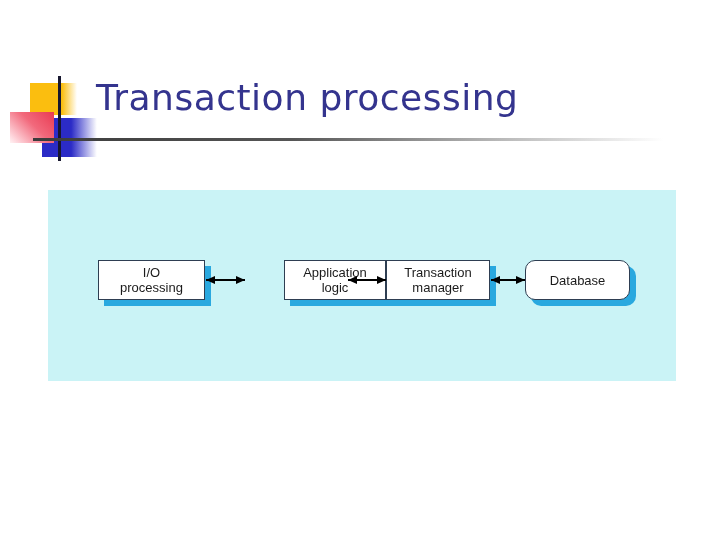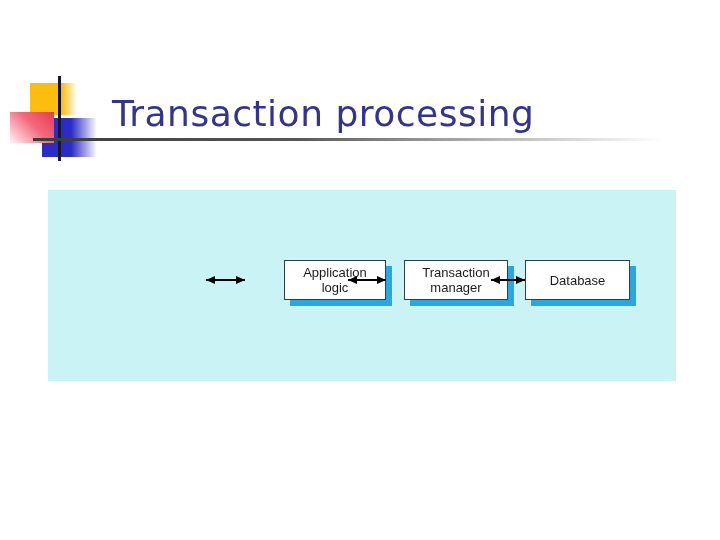--- a/index.html
+++ b/index.html
@@ -30,21 +30,21 @@
     left: 58px; top: 76px; width: 3px; height: 85px; z-index: 4;
     background: #17172f;
   }
   .deco-hline {
     left: 33px; top: 138px; width: 650px; height: 3px; z-index: 4;
     background: linear-gradient(90deg, var(--rule-dark, #3B3B3B) 0%, #565656 40%, #b9b9b9 72%, rgba(255,255,255,0) 97%);
   }
 
   
   .title {
-    position: absolute; left: 96px; top: 77px; margin: 16px; z-index: 5;
+    position: absolute; left: 96px; top: 77px; margin: 0; z-index: 5;
     font-family: "DejaVu Sans", sans-serif;
     font-size: 36px; font-weight: 400; line-height: 1.15;
     letter-spacing: 0.5px;
     color: var(--title-text, #34348E);
     white-space: nowrap;
   }
 
   
   .panel {
     position: absolute; left: 48px; top: 190px; width: 628px; height: 191px;
@@ -54,22 +54,22 @@
     position: absolute; top: 70px; height: 40px; box-sizing: border-box;
     background: var(--box-fill, #FFFFFF);
     border: 1.5px solid var(--box-border, #2E3E52);
     box-shadow: 6px 6px 0 0 var(--box-shadow, #29A8DF);
     display: flex; flex-direction: column; align-items: center; justify-content: center;
     font-size: 13px; line-height: 15px; color: #1b1b1b; text-align: center;
   }
   .box span:empty { display: none; }
   .box-1 { left: 50px;  width: 107px; }
   .box-2 { left: 197px; width: 102px; margin-left: 39px; }
-  .box-3 { left: 356px; width: 104px; }
-  .box-4 { left: 477px; width: 105px; }
+  .box-3 { left: 338px; width: 104px; }
+  .box-4 { left: 477px; width: 105px; border-radius: 10px; }
 
   
   .arrow {
     position: absolute; top: 89px; height: 2px;
     background: var(--arrow, #000000);
   }
   .arrow::before, .arrow::after {
     content: ""; position: absolute; top: -3.5px; width: 0; height: 0;
     border-top: 4.5px solid transparent; border-bottom: 4.5px solid transparent;
   }
@@ -89,20 +89,24 @@
     <div class="deco-blue"></div>
     <div class="deco-pink"></div>
     <div class="deco-vline"></div>
     <div class="deco-hline"></div>
   </div>
 
   <h1 class="title">Transaction processing</h1>
 
   <div class="panel">
 
+    <div class="box box-1">
+      <span>I/O</span>
+      <span>processing</span>
+    </div>
 
     <div class="arrow arrow-1"></div>
 
     <div class="box box-2">
       <span>Application</span>
       <span>logic</span>
     </div>
 
     <div class="arrow arrow-2"></div>
 

